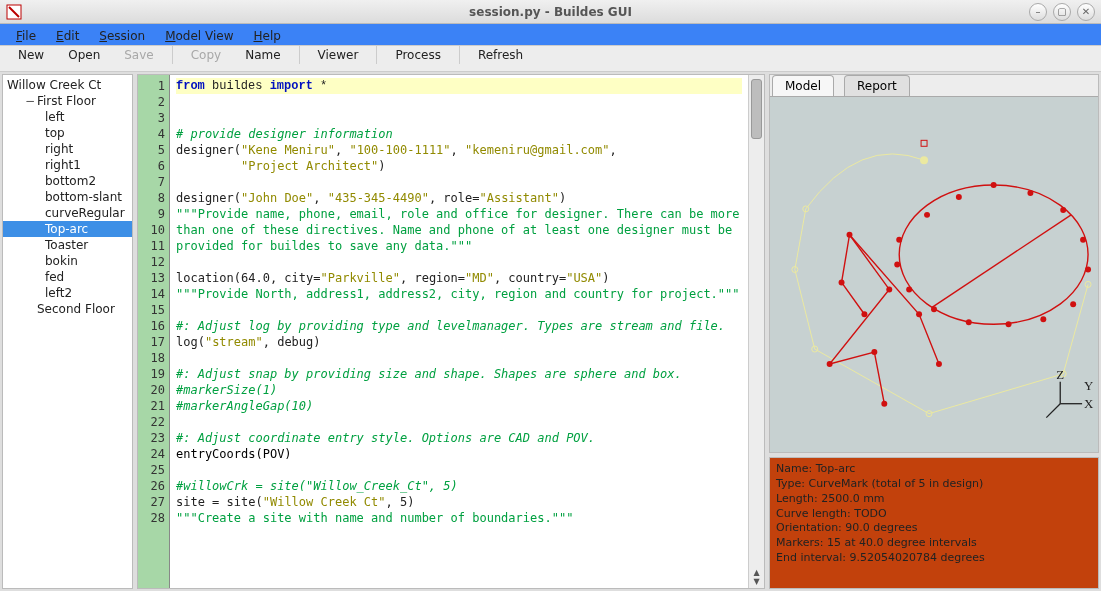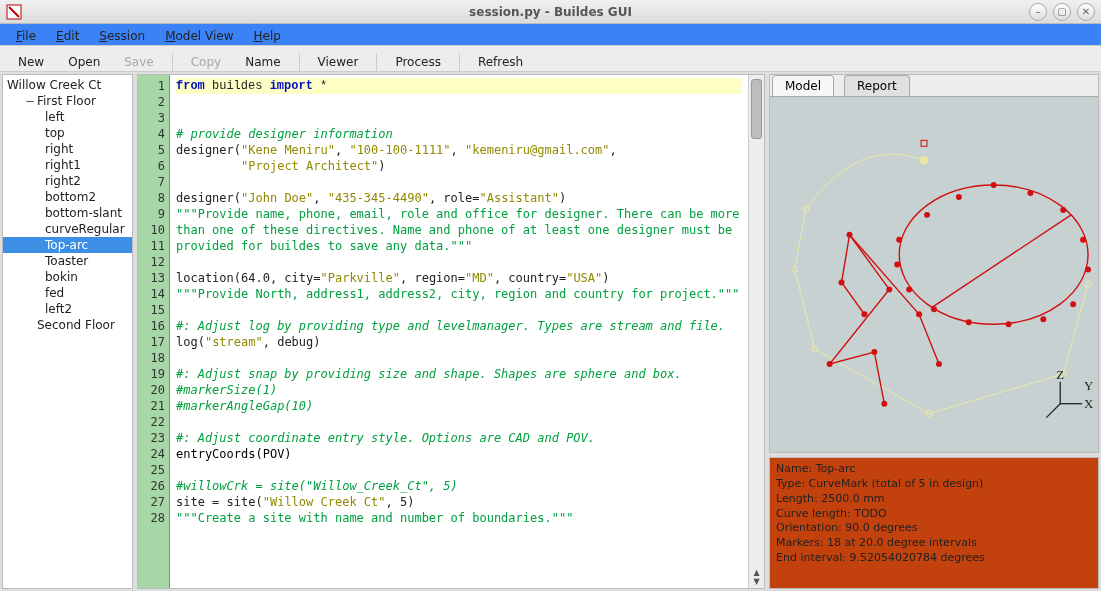--- a/index.html
+++ b/index.html
@@ -50,21 +50,21 @@
   border-bottom: 1px solid #ccc;
 }
 .menubar .menu-item {
   padding: 2px 10px;
   color: #222;
 }
 .menubar .menu-item u { text-decoration: underline; }
 .toolbar {
   height: 26px;
   background: #ededed;
-  display: flex; align-items: flex-end;
+  display: flex; align-items: flex-start;
   padding: 0 6px;
   border-bottom: 1px solid #ccc;
 }
 .toolbar .tb-btn {
   padding: 2px 12px;
   color: #222;
 }
 .toolbar .tb-btn.disabled { color: #a8a8a8; }
 .toolbar .sep {
   width: 1px; height: 18px; background: #ccc;
@@ -228,21 +228,20 @@
 
 <div class="body-row">
   <div class="sidebar">
     <div class="tree-root" id="tree">
         <div class="node">Willow Creek Ct</div>
         <div class="node child"><span class="toggle">−</span>First Floor</div>
         <div class="node grandchild">left</div>
         <div class="node grandchild">top</div>
         <div class="node grandchild">right</div>
         <div class="node grandchild">right1</div>
-        <div class="node grandchild">right2</div>
         <div class="node grandchild">bottom2</div>
         <div class="node grandchild">bottom-slant</div>
         <div class="node grandchild">curveRegular</div>
         <div class="node grandchild selected">Top-arc</div>
         <div class="node grandchild">Toaster</div>
         <div class="node grandchild">bokin</div>
         <div class="node grandchild">fed</div>
         <div class="node grandchild">left2</div>
         <div class="node child"><span class="toggle"></span>Second Floor</div>
       </div>
@@ -349,17 +348,17 @@
           </g>
         </svg>
       </div>
     </div>
     <div class="info-panel">
       <div class="line">Name: Top-arc</div>
       <div class="line">Type: CurveMark (total of 5 in design)</div>
       <div class="line">Length: 2500.0 mm</div>
       <div class="line">Curve length: TODO</div>
       <div class="line">Orientation: 90.0 degrees</div>
-      <div class="line">Markers: 18 at 20.0 degree intervals</div>
+      <div class="line">Markers: 15 at 40.0 degree intervals</div>
       <div class="line">End interval: 9.52054020784 degrees</div>
     </div>
   </div>
 </div>
 
 </body></html>

